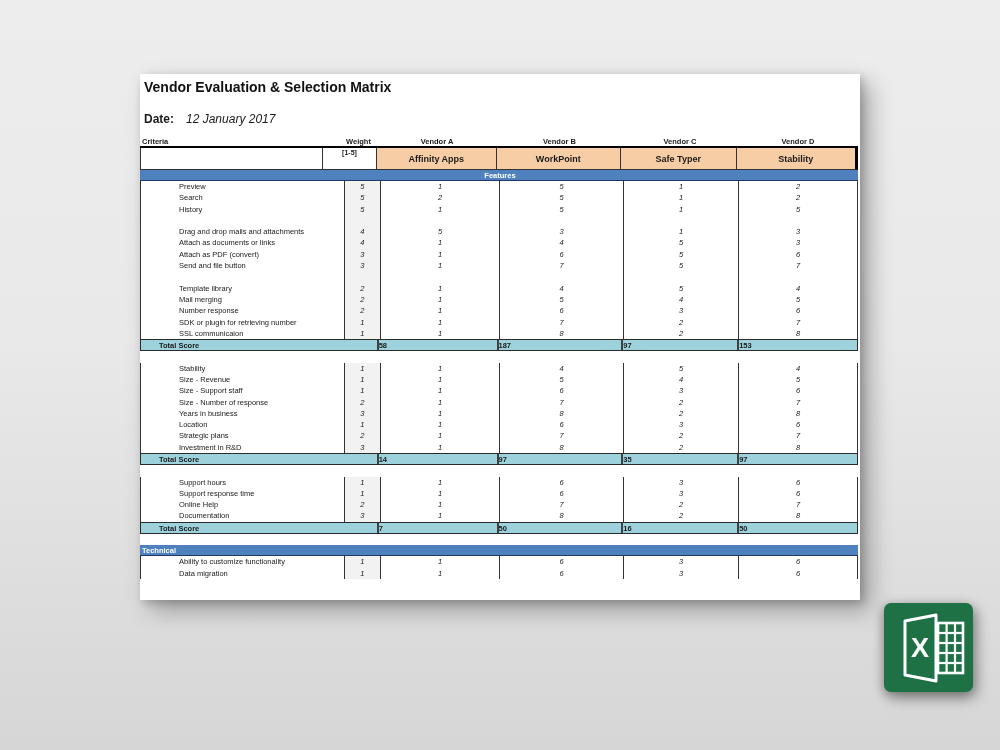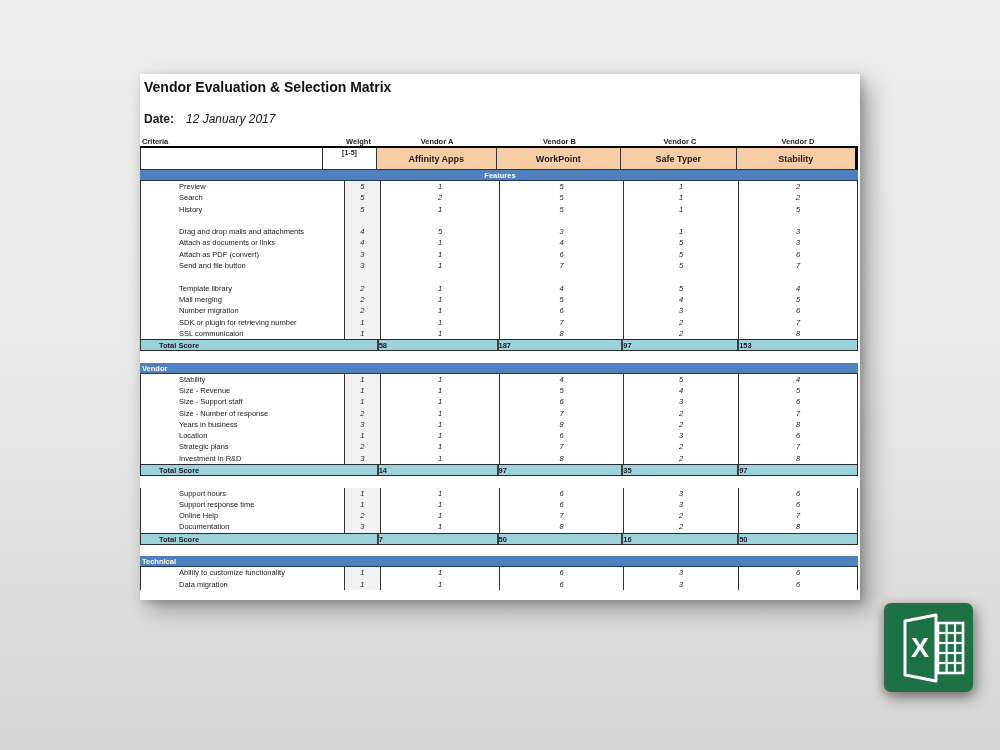--- a/index.html
+++ b/index.html
@@ -189,21 +189,21 @@
           </div>
           <div class="data-row">
             <div class="cell-label">Mail merging</div>
             <div class="cell-weight" style="background: rgb(242, 242, 242);">2</div>
             <div class="cell-score w-v0">1</div>
             <div class="cell-score w-v1">5</div>
             <div class="cell-score w-v2">4</div>
             <div class="cell-score w-v3">5</div>
           </div>
           <div class="data-row">
-            <div class="cell-label">Number migration</div>
+            <div class="cell-label">Number response</div>
             <div class="cell-weight" style="background: rgb(242, 242, 242);">2</div>
             <div class="cell-score w-v0">1</div>
             <div class="cell-score w-v1">6</div>
             <div class="cell-score w-v2">3</div>
             <div class="cell-score w-v3">6</div>
           </div>
           <div class="data-row">
             <div class="cell-label">SDK or plugin for retrieving number</div>
             <div class="cell-weight" style="background: rgb(242, 242, 242);">1</div>
             <div class="cell-score w-v0">1</div>
@@ -220,21 +220,20 @@
             <div class="cell-score w-v3">8</div>
           </div>
           <div class="total-row" style="background: rgb(157, 210, 221);">
             <div class="cell-label">Total Score</div>
             <div class="cell-score w-v0">58</div>
             <div class="cell-score w-v1">187</div>
             <div class="cell-score w-v2">97</div>
             <div class="cell-score w-v3">153</div>
           </div>
           <div class="gap"></div>
-          <div class="section-bar" style="background: rgb(78, 129, 189); border-bottom-color: rgb(31, 56, 100);">Vendor</div>
           <div class="data-row">
             <div class="cell-label">Stability</div>
             <div class="cell-weight" style="background: rgb(242, 242, 242);">1</div>
             <div class="cell-score w-v0">1</div>
             <div class="cell-score w-v1">4</div>
             <div class="cell-score w-v2">5</div>
             <div class="cell-score w-v3">4</div>
           </div>
           <div class="data-row">
             <div class="cell-label">Size - Revenue</div>

